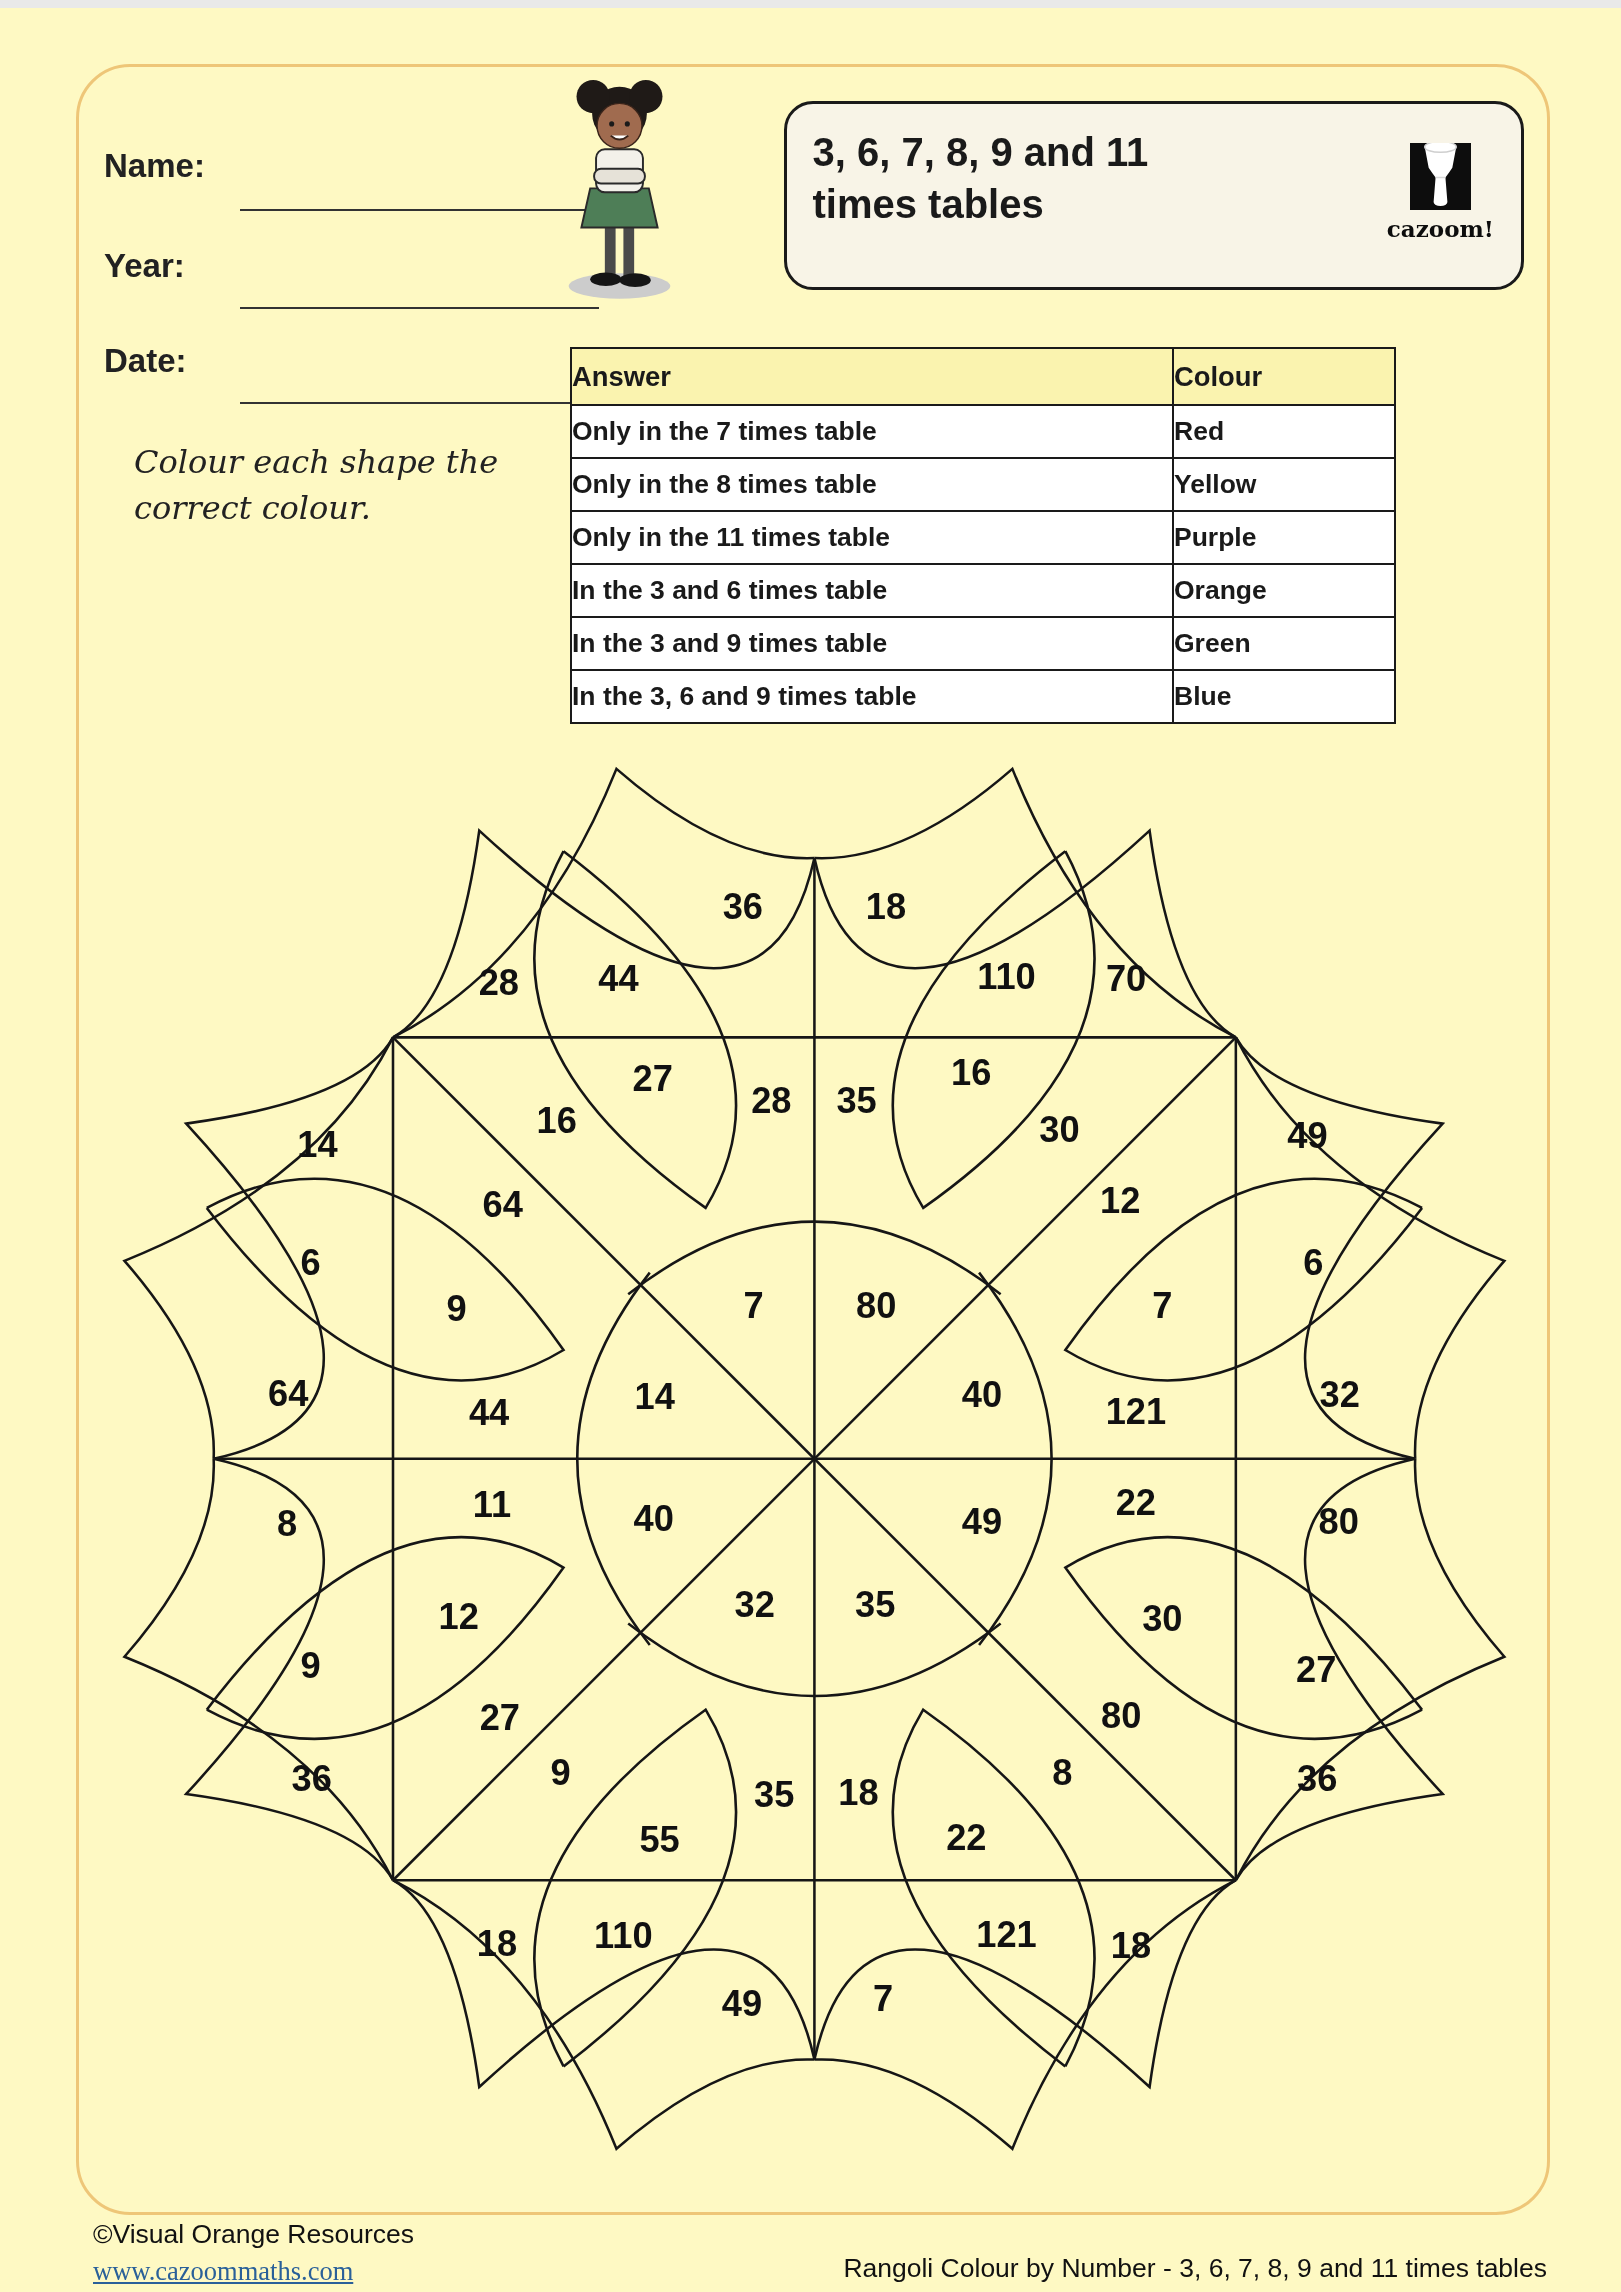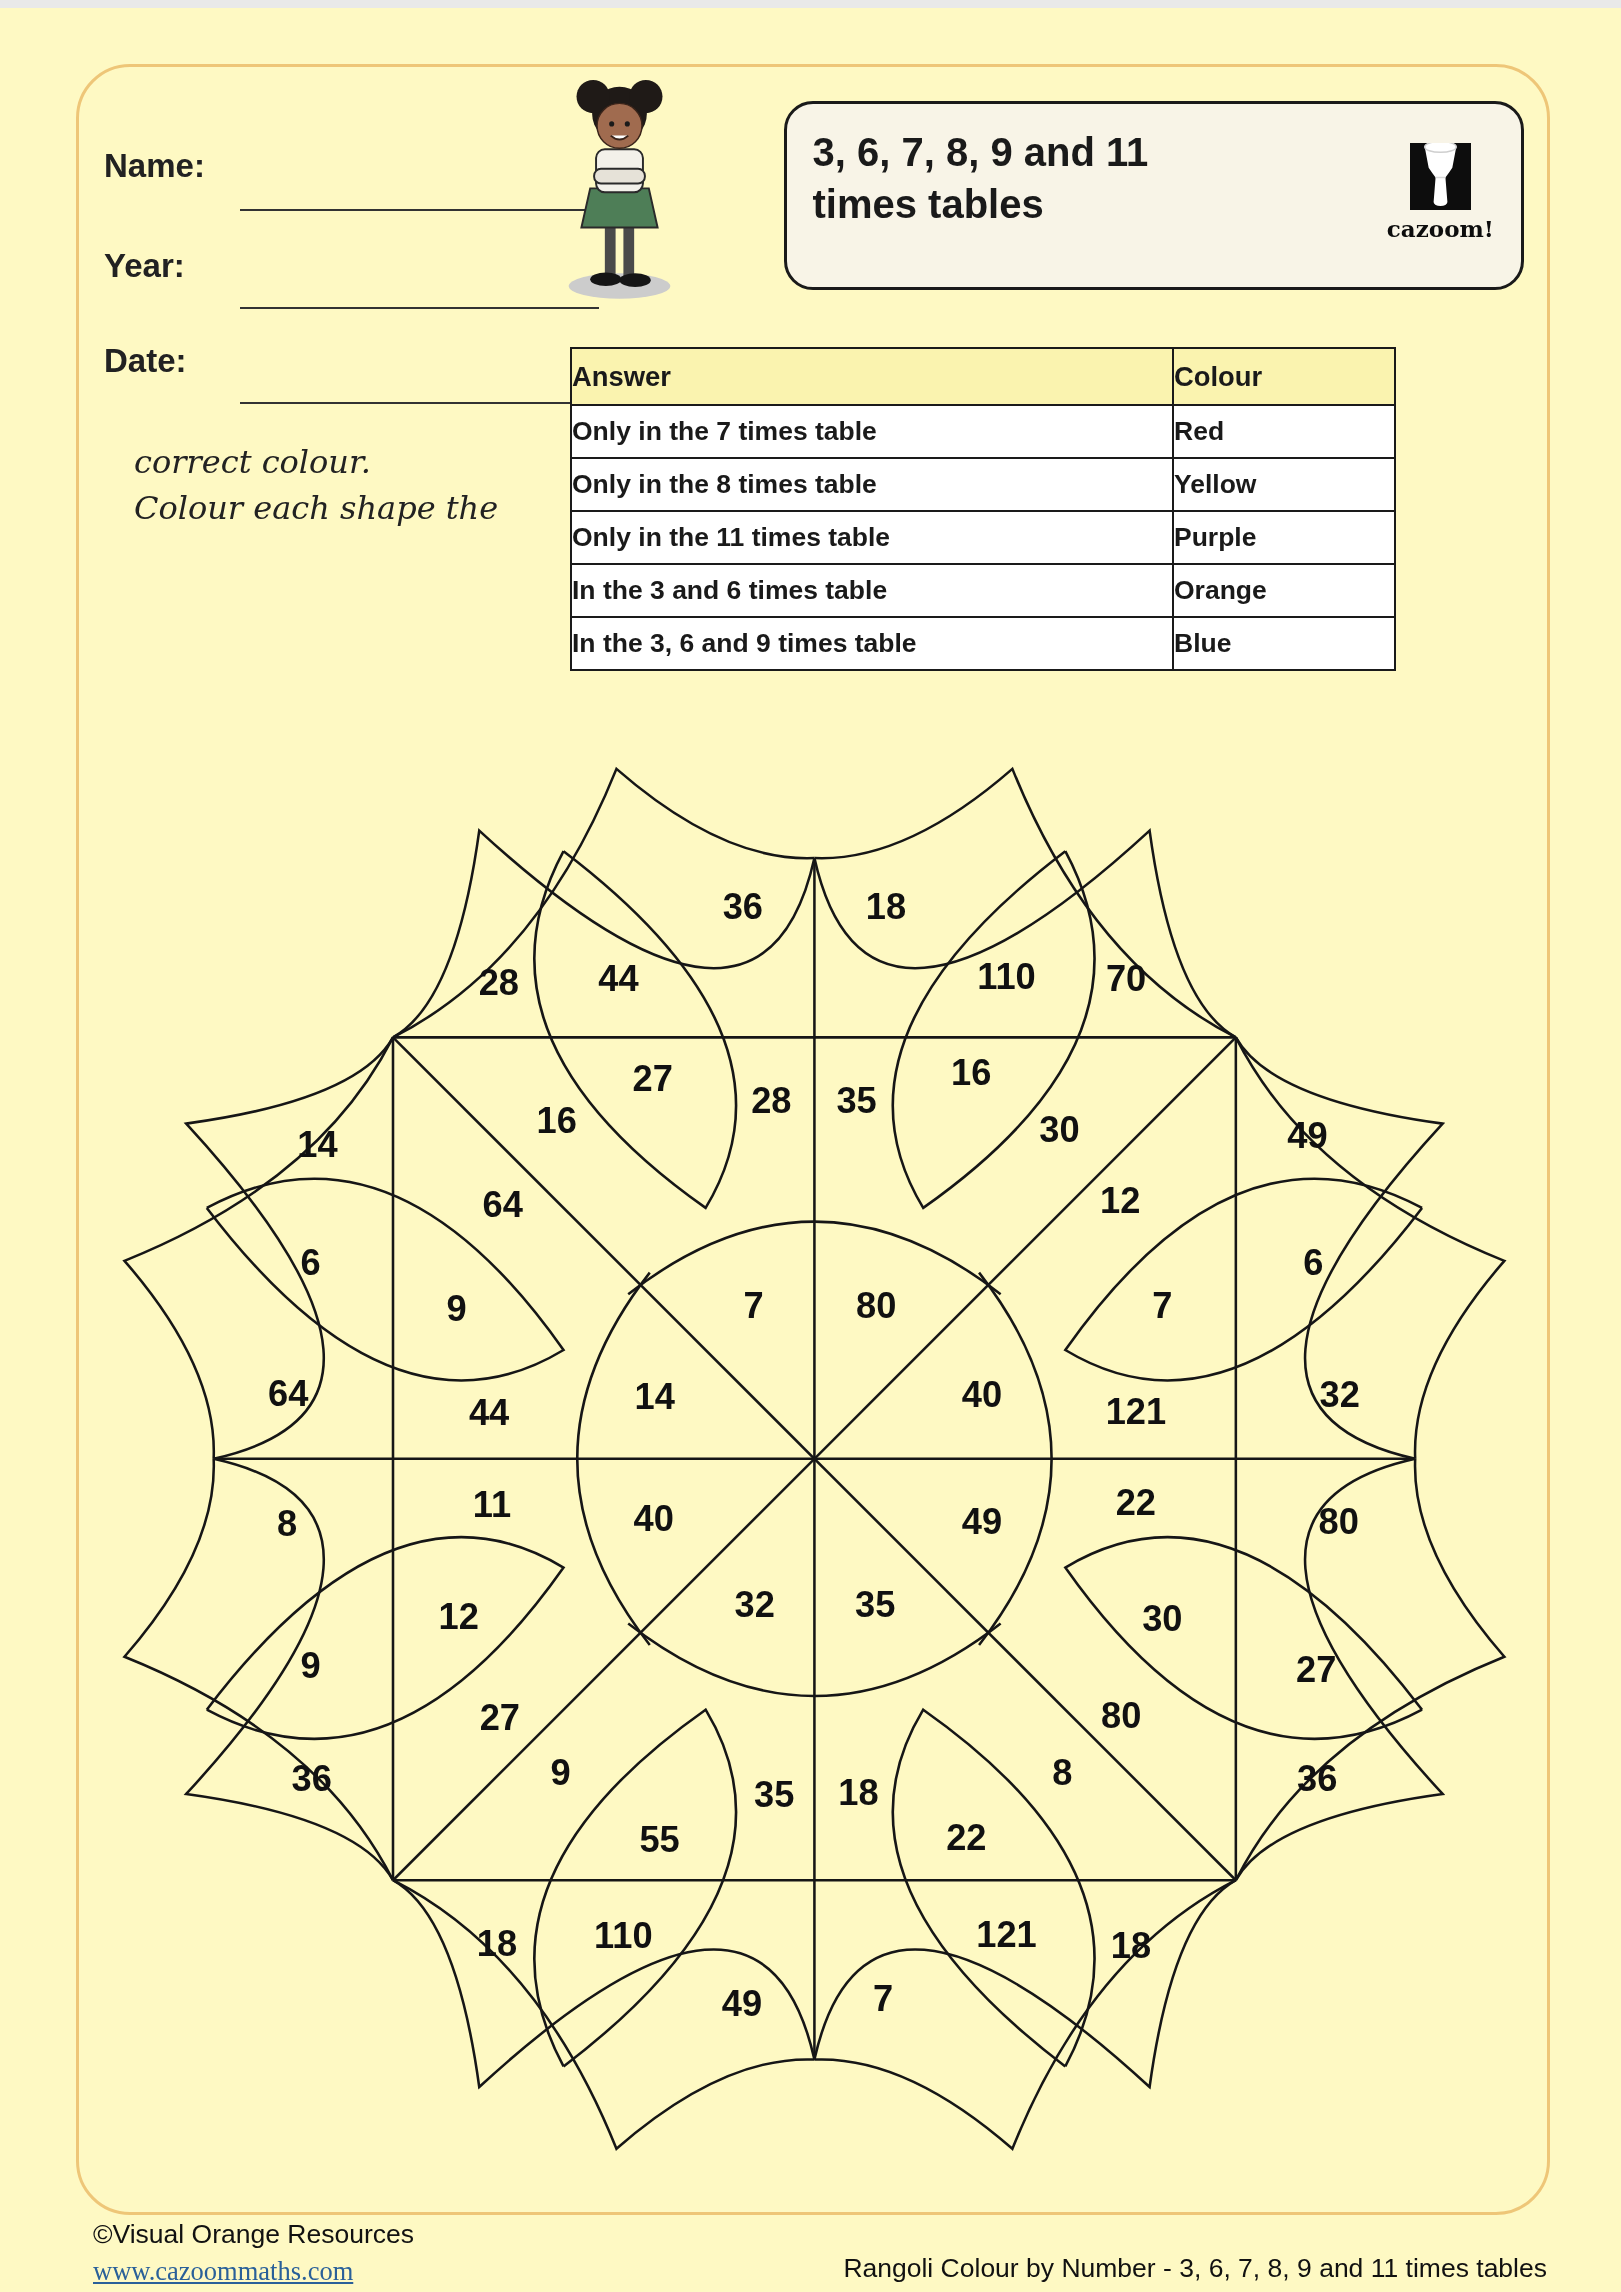--- a/index.html
+++ b/index.html
@@ -80,22 +80,22 @@
           <path d="M-16,-30 A16,6 0 0 1 16,-30 L12,-9 Q8,-3 5,1 L7,26 A7,4 0 0 1 -7,26 L-5,1 Q-8,-3 -12,-9 Z" fill="#ffffff"></path>
           <ellipse cx="0" cy="-30" rx="16" ry="5.5" fill="#ffffff" stroke="#cfcfcf" stroke-width="1.5"></ellipse>
           <path d="M-5,1 L5,1" stroke="#d8d8d8" stroke-width="1.5"></path>
         </svg>
       </span>
       <div class="logo-word">cazoom!</div>
     </div>
   </div>
 
   <div class="instruction">
+    <div>Colour each shape the</div>
     <div>correct colour.</div>
-    <div>Colour each shape the</div>
   </div>
 
   <table class="key-table">
     <thead>
       <tr>
         <th class="col-answer">Answer</th>
         <th class="col-colour">Colour</th>
       </tr>
     </thead>
     <tbody id="key-rows">
@@ -107,20 +107,24 @@
           <td>Only in the 8 times table</td>
           <td>Yellow</td>
         </tr>
         <tr>
           <td>Only in the 11 times table</td>
           <td>Purple</td>
         </tr>
         <tr>
           <td>In the 3 and 6 times table</td>
           <td>Orange</td>
+        </tr>
+        <tr>
+          <td>In the 3 and 9 times table</td>
+          <td>Green</td>
         </tr>
         <tr>
           <td>In the 3, 6 and 9 times table</td>
           <td>Blue</td>
         </tr>
       </tbody>
   </table>
 
   <svg class="rangoli-svg" width="1621" height="2293" viewBox="0 0 1654 2339">
     <g id="rangoli-lines" fill="none" stroke="#161616" stroke-width="2.6" stroke-linejoin="miter">

